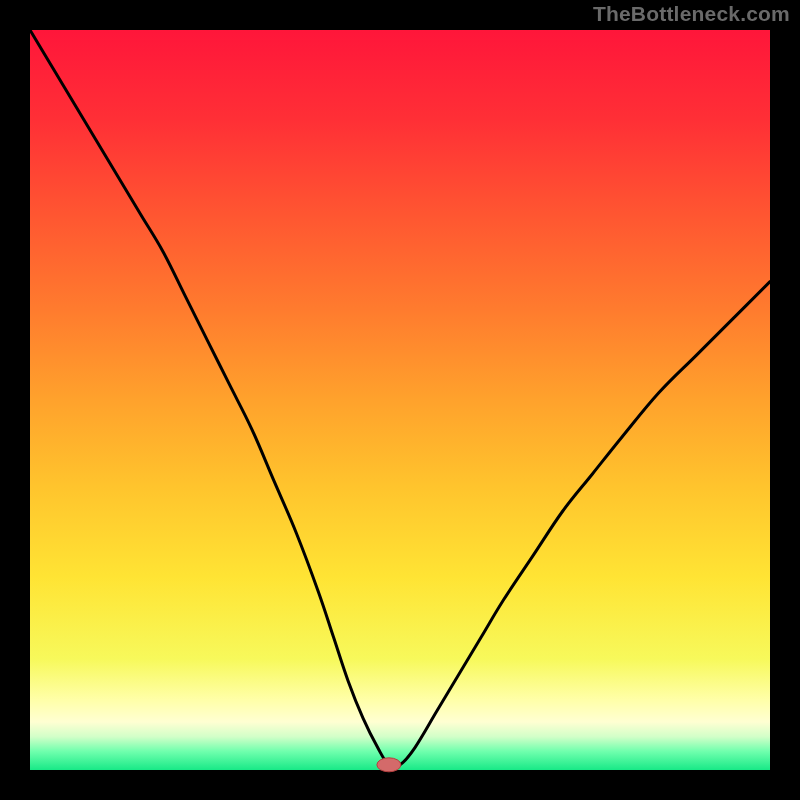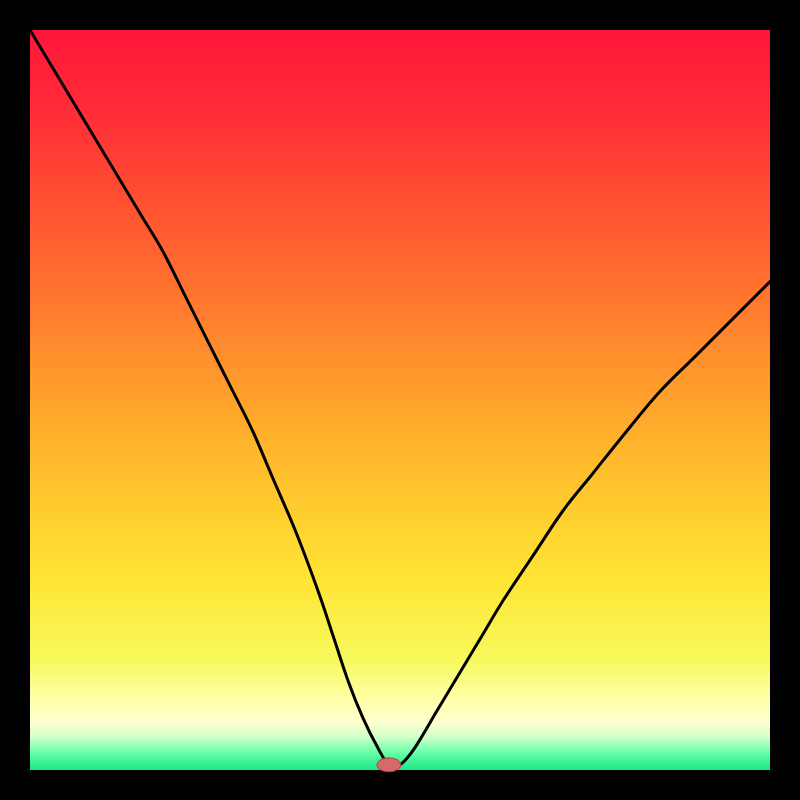--- a/index.html
+++ b/index.html
@@ -52,13 +52,14 @@
           <stop offset="95.5%" stop-color="#d2ffc8"></stop>
           <stop offset="97.5%" stop-color="#6fffad"></stop>
           <stop offset="100%" stop-color="#18e987"></stop>
         </linearGradient>
       </defs>
       <rect x="30" y="30" width="740" height="740" fill="url(#bg-grad)"></rect>
       <path d="M 30 30 C 33.996 36.660000000000004, 44.208 53.680000000000035, 52.2 67.00000000000003 C 60.19200000000001 80.32000000000002, 66.408 90.67999999999999, 74.4 103.99999999999999 C 82.39200000000001 117.31999999999998, 88.60799999999999 127.68, 96.6 141 C 104.592 154.32, 110.80799999999999 164.67999999999998, 118.8 177.99999999999997 C 126.792 191.31999999999996, 133.008 201.67999999999998, 141 215 C 148.992 228.32000000000002, 155.208 237.34800000000004, 163.2 252.00000000000003 C 171.19199999999998 266.65200000000004, 177.40800000000002 280.416, 185.4 296.4 C 193.392 312.38399999999996, 199.608 324.81600000000003, 207.6 340.8 C 215.59199999999998 356.784, 221.80800000000002 369.216, 229.8 385.2 C 237.792 401.18399999999997, 244.00799999999998 412.28400000000005, 252 429.6 C 259.992 446.916, 266.208 462.752, 274.20000000000005 481.4 C 282.19200000000006 500.04799999999994, 288.40799999999996 513.2199999999999, 296.4 533.1999999999999 C 304.392 553.18, 311.94 573.752, 318.6 592.4 C 325.26000000000005 611.048, 328.072 620.816, 333.4 636.8000000000001 C 338.72799999999995 652.7840000000001, 342.87199999999996 666.5480000000001, 348.2 681.2 C 353.528 695.852, 357.672 706.212, 363 718.1999999999999 C 368.328 730.1879999999999, 373.138 739.4083999999999, 377.79999999999995 747.8 C 382.46199999999993 756.1916, 384.904 761.7564, 388.9 764.82 C 392.89599999999996 767.8836000000001, 395.33799999999997 767.8836000000001, 400 764.82 C 404.66200000000003 761.7564, 408.14 757.5236, 414.8 747.8 C 421.46000000000004 738.0763999999999, 429.00800000000004 724.1200000000001, 437.00000000000006 710.8000000000001 C 444.9920000000001 697.48, 451.208 687.12, 459.2 673.8 C 467.19199999999995 660.4799999999999, 473.40799999999996 650.12, 481.4 636.8000000000001 C 489.392 623.4800000000001, 494.276 614.4520000000001, 503.6 599.8000000000001 C 512.924 585.148, 522.5440000000001 571.384, 533.2 555.4 C 543.856 539.4159999999999, 552.144 525.652, 562.8 511 C 573.4559999999999 496.348, 581.7439999999999 487.32, 592.4 474 C 603.056 460.68, 610.012 451.65200000000004, 622 437.00000000000006 C 633.988 422.34800000000007, 645.68 407.25199999999995, 659 392.59999999999997 C 672.32 377.948, 682.68 368.91999999999996, 696 355.59999999999997 C 709.32 342.28, 719.68 331.92, 733 318.6 C 746.32 305.28000000000003, 763.34 288.26, 770 281.59999999999997" fill="none" stroke="#000000" stroke-width="3" stroke-linecap="round" stroke-linejoin="round"></path>
       <ellipse cx="388.9" cy="764.82" rx="12" ry="7" fill="#d46a6a" stroke="#b43f3f" stroke-width="1"></ellipse>
     </svg>
 
+  <div class="watermark">TheBottleneck.com</div>
 </div>
 
 </body></html>

